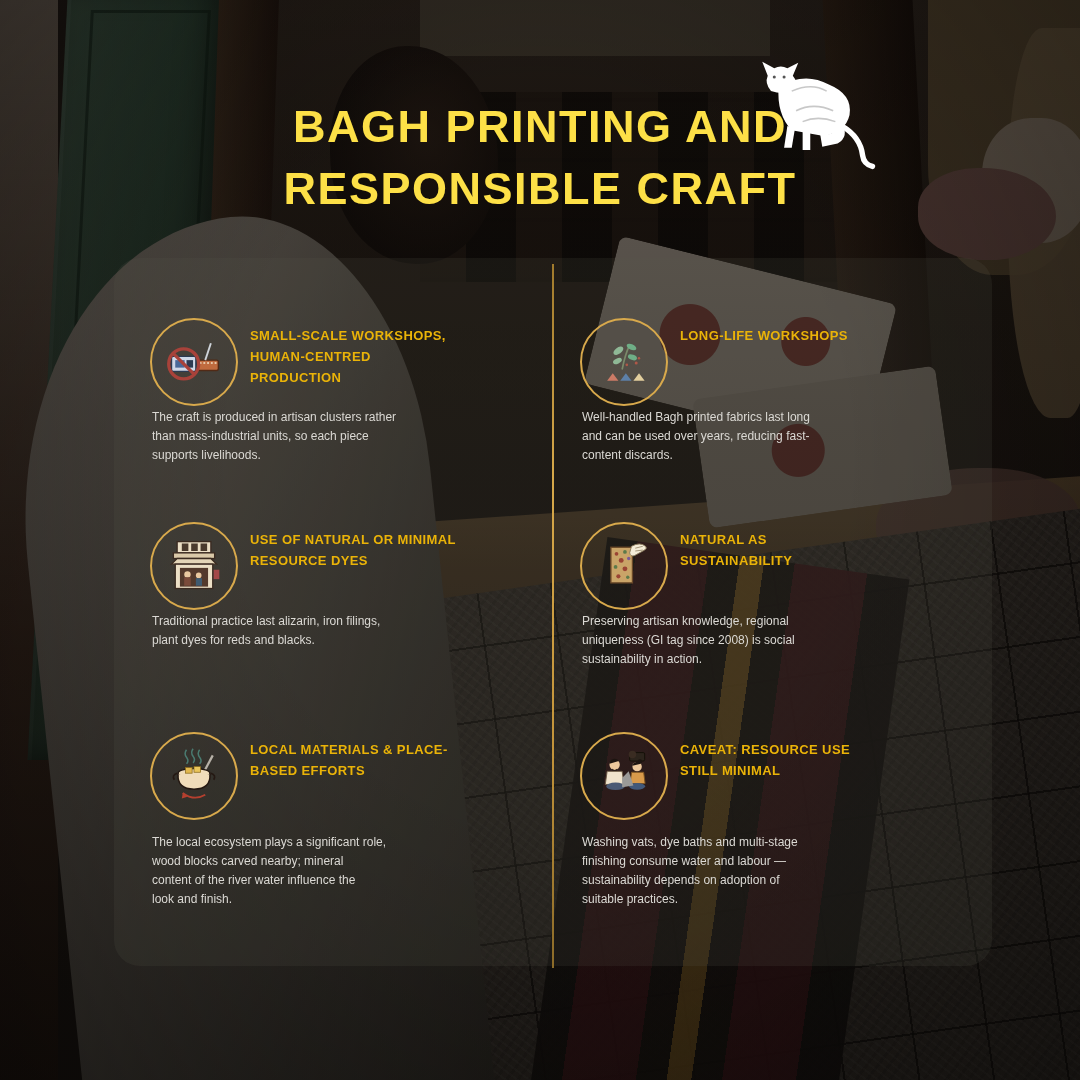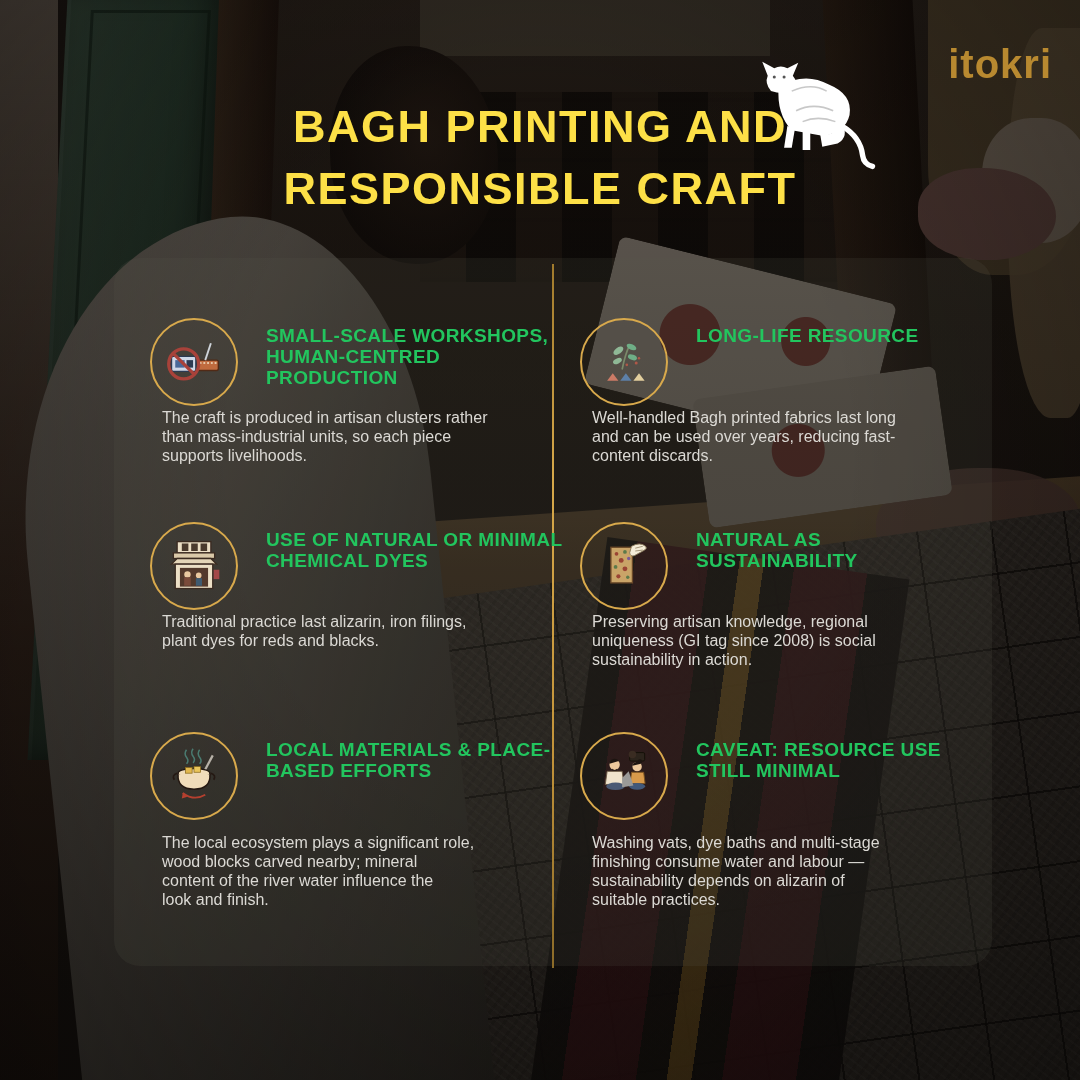--- a/index.html
+++ b/index.html
@@ -87,25 +87,25 @@
   .title { left:0; top:96px; width:1080px; text-align:center; z-index:4;
     color:#fde047; font-weight:bold; font-size:45px; line-height:62px;
     letter-spacing:1.5px; white-space:pre-line; }
   .cat { left:748px; top:54px; width:142px; height:120px; z-index:5; }
 
   .sec { width:402px; z-index:4; }
   .sec .icon-ring { left:0; top:0; width:88px; height:88px; border-radius:50%;
     border:2px solid #d8a94c; display:flex; align-items:center; justify-content:center;
     position:absolute; }
   .sec .icon-ring svg { position:static; width:60px; height:60px; }
-  .sec .sec-title { left:116px; top:7px; width:300px;
-    color:#22c55e; font-weight:bold; font-size:19px; line-height:21px;
+  .sec .sec-title { left:100px; top:7px; width:300px;
+    color:#eab308; font-weight:bold; font-size:13px; line-height:21px;
     letter-spacing:.4px; white-space:pre-line; }
-  .sec .sec-body { left:12px; top:90px; width:396px;
-    color:#dbd9d4; font-size:16px; line-height:19px; white-space:pre-line; }
+  .sec .sec-body { left:2px; top:90px; width:396px;
+    color:#dbd9d4; font-size:12px; line-height:19px; white-space:pre-line; }
   .r3 .sec-body { top:101px; }
   .s1 { left:150px; top:318px; } .s2 { left:580px; top:318px; }
   .s3 { left:150px; top:522px; } .s4 { left:580px; top:522px; }
   .s5 { left:150px; top:732px; } .s6 { left:580px; top:732px; }
 </style>
 </head>
 <body>
 
 <div class="canvas">
 
@@ -128,21 +128,20 @@
     <div class="green-door"></div>
     <div class="door-frame"></div>
     <div class="man-head"></div>
     <div class="man-body"></div>
     <div class="photo-overlay"></div>
   </div>
 
   <div class="panel"></div>
   <div class="divider"></div>
 
-  <div class="logo">itokri</div>
 
   <div class="title">BAGH PRINTING AND
 RESPONSIBLE CRAFT</div>
 
   <svg class="cat" viewBox="0 0 130 110">
     <path d="M18 20 L13 7 L24 13 Q30 10 36 13 L46 8 L41 20 Q46 26 44 33 Q33 38 21 34 Q15 27 18 20 Z" fill="#ffffff"></path>
     <path d="M28 30 Q52 16 74 28 Q96 37 93 56 Q89 73 68 75 L40 70 Q26 55 28 30 Z" fill="#ffffff"></path>
     <path d="M66 73 q15 3 20 -10 q7 13 -4 19 l-14 3 z" fill="#ffffff"></path>
     <path d="M36 66 l-3 20 7 0 3 -18 z" fill="#ffffff"></path>
     <path d="M50 70 l0 18 7 0 0 -16 z" fill="#ffffff"></path>
@@ -182,21 +181,21 @@
         <ellipse cx="25" cy="31" rx="5" ry="2.8" fill="#8fb896" transform="rotate(-25 25 31)"></ellipse>
         <ellipse cx="41" cy="27" rx="5" ry="2.8" fill="#6fae86" transform="rotate(20 41 27)"></ellipse>
         <circle cx="45" cy="33" r="1.6" fill="#b05848"></circle>
         <circle cx="48" cy="28" r="1.3" fill="#b05848"></circle>
         <circle cx="35" cy="35" r="1.4" fill="#b05848"></circle>
         <path d="M14 52 l6 -8 6 8 z" fill="#cc7b66"></path>
         <path d="M28 52 l6 -8 6 8 z" fill="#5d80a8"></path>
         <path d="M42 52 l6 -8 6 8 z" fill="#e3cf9e"></path>
       </svg>
     </div>
-    <div class="sec-title">LONG-LIFE RESOURCE</div>
+    <div class="sec-title">LONG-LIFE WORKSHOPS</div>
     <div class="sec-body">Well-handled Bagh printed fabrics last long
 and can be used over years, reducing fast-
 content discards.</div>
   </div>
 
   <div class="sec s3 r2">
     <div class="icon-ring">
       <svg viewBox="0 0 64 64">
         <rect x="14" y="6" width="36" height="12" fill="#ecdfc6" stroke="#3a2a20" stroke-width="1.4"></rect>
         <rect x="19" y="8" width="7" height="8" fill="#4a3a2e"></rect>
@@ -207,21 +206,21 @@
         <rect x="12" y="30" width="40" height="26" fill="#ecdfc6" stroke="#3a2a20" stroke-width="1.4"></rect>
         <rect x="17" y="34" width="30" height="20" fill="#53392c"></rect>
         <circle cx="25" cy="41" r="3.4" fill="#e9c8a0"></circle>
         <rect x="21.5" y="44" width="7" height="9" fill="#7a4a3a"></rect>
         <circle cx="37" cy="42" r="3" fill="#e9c8a0"></circle>
         <rect x="34" y="45" width="6.5" height="8" fill="#3f5a70"></rect>
         <rect x="53" y="36" width="6" height="10" fill="#a34848"></rect>
       </svg>
     </div>
     <div class="sec-title">USE OF NATURAL OR MINIMAL
-CHEMICAL DYES</div>
+RESOURCE DYES</div>
     <div class="sec-body">Traditional practice last alizarin, iron filings,
 plant dyes for reds and blacks.</div>
   </div>
 
   <div class="sec s4 r2">
     <div class="icon-ring">
       <svg viewBox="0 0 64 64">
         <rect x="18" y="12" width="23" height="38" fill="#c9a468" stroke="#6a4828" stroke-width="1.4"></rect>
         <circle cx="24" cy="19" r="2" fill="#9a4434"></circle>
           <circle cx="33" cy="17" r="2" fill="#5c7a4a"></circle>
@@ -282,17 +281,17 @@
         <path d="M41 21 a5 5 0 0 1 9 -2 l-9 2 z" fill="#1c1410"></path>
         <path d="M40 28 h13 l1.5 12 h-16 z" fill="#d89a4a" stroke="#7a5220" stroke-width="1"></path>
         <ellipse cx="46" cy="43" rx="8.5" ry="3.6" fill="#42597a"></ellipse>
         <path d="M30 34 l7 -7 5 15 -12 2 z" fill="#9a9a98"></path>
       </svg>
     </div>
     <div class="sec-title">CAVEAT: RESOURCE USE
 STILL MINIMAL</div>
     <div class="sec-body">Washing vats, dye baths and multi-stage
 finishing consume water and labour —
-sustainability depends on alizarin of
+sustainability depends on adoption of
 suitable practices.</div>
   </div>
 
 </div>
 
 </body></html>

